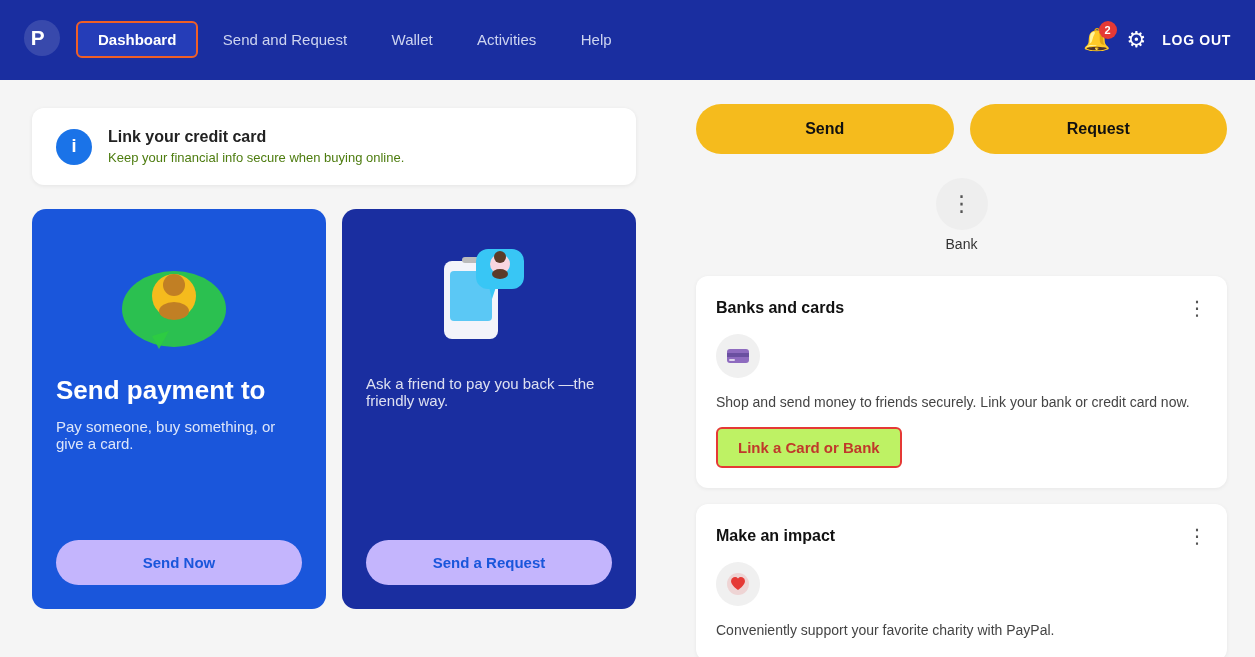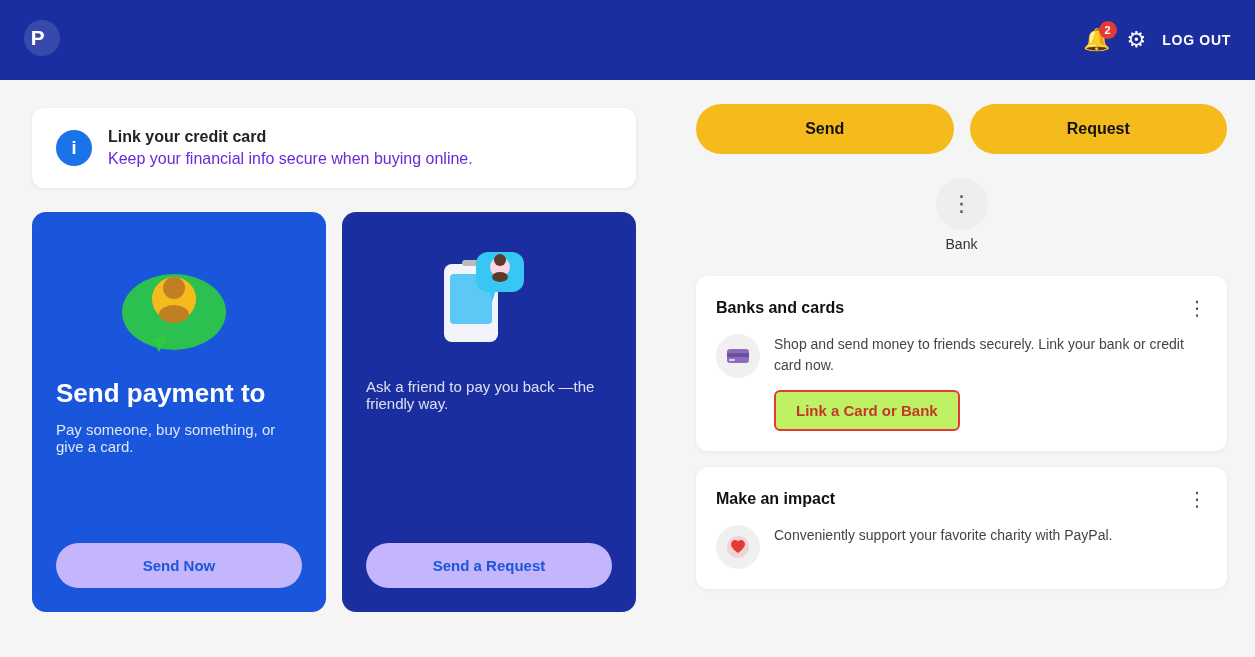--- a/index.html
+++ b/index.html
@@ -91,21 +91,21 @@
       width: 36px; height: 36px;
       background: #1a73e8;
       border-radius: 50%;
       display: flex; align-items: center; justify-content: center;
       color: #fff;
       font-weight: 700;
       font-size: 18px;
       flex-shrink: 0;
     }
     .info-text h3 { font-size: 16px; font-weight: 700; color: #222; margin-bottom: 4px; }
-    .info-text p { font-size: 16px; color: #6d28d9; }
+    .info-text p { font-size: 13px; color: #4d7c0f; }
 
     
     .cards-row {
       display: flex;
       gap: 16px;
     }
     .card {
       flex: 1;
       border-radius: 14px;
       padding: 32px 24px 24px;
@@ -201,20 +201,21 @@
       margin-bottom: 14px;
       gap: 36px;
     }
     .section-title { font-size: 16px; font-weight: 800; color: #111; }
     .more-dots { font-size: 20px; color: #555; cursor: pointer; }
 
     .section-body {
       display: flex;
       align-items: flex-start;
       gap: 14px;
+      flex-direction: column;
     }
     .section-icon-wrap {
       width: 44px; height: 44px;
       border-radius: 50%;
       background: #f0f0f0;
       display: flex; align-items: center; justify-content: center;
       flex-shrink: 0;
     }
     .section-icon-wrap svg { width: 26px; height: 26px; }
 
@@ -245,20 +246,27 @@
 <body>
 
 <header class="header">
   <div class="header-logo">
     <svg viewBox="0 0 38 38" fill="none">
       <circle cx="19" cy="19" r="19" fill="#ffffff22"></circle>
       <text x="7" y="26" font-size="22" fill="#fff" font-weight="900" font-family="Arial">P</text>
     </svg>
   </div>
 
+  <nav>
+    <a class="nav-item active">Dashboard</a>
+    <a class="nav-item">Send and Request</a>
+    <a class="nav-item">Wallet</a>
+    <a class="nav-item">Activities</a>
+    <a class="nav-item">Help</a>
+  </nav>
 
   <div class="header-spacer"></div>
 
   <div class="header-actions">
     <div class="bell-wrapper">
       <span class="bell-icon">🔔</span>
       <span class="badge">2</span>
     </div>
     <span class="gear-icon">⚙</span>
     <button class="logout-btn">LOG OUT</button>

